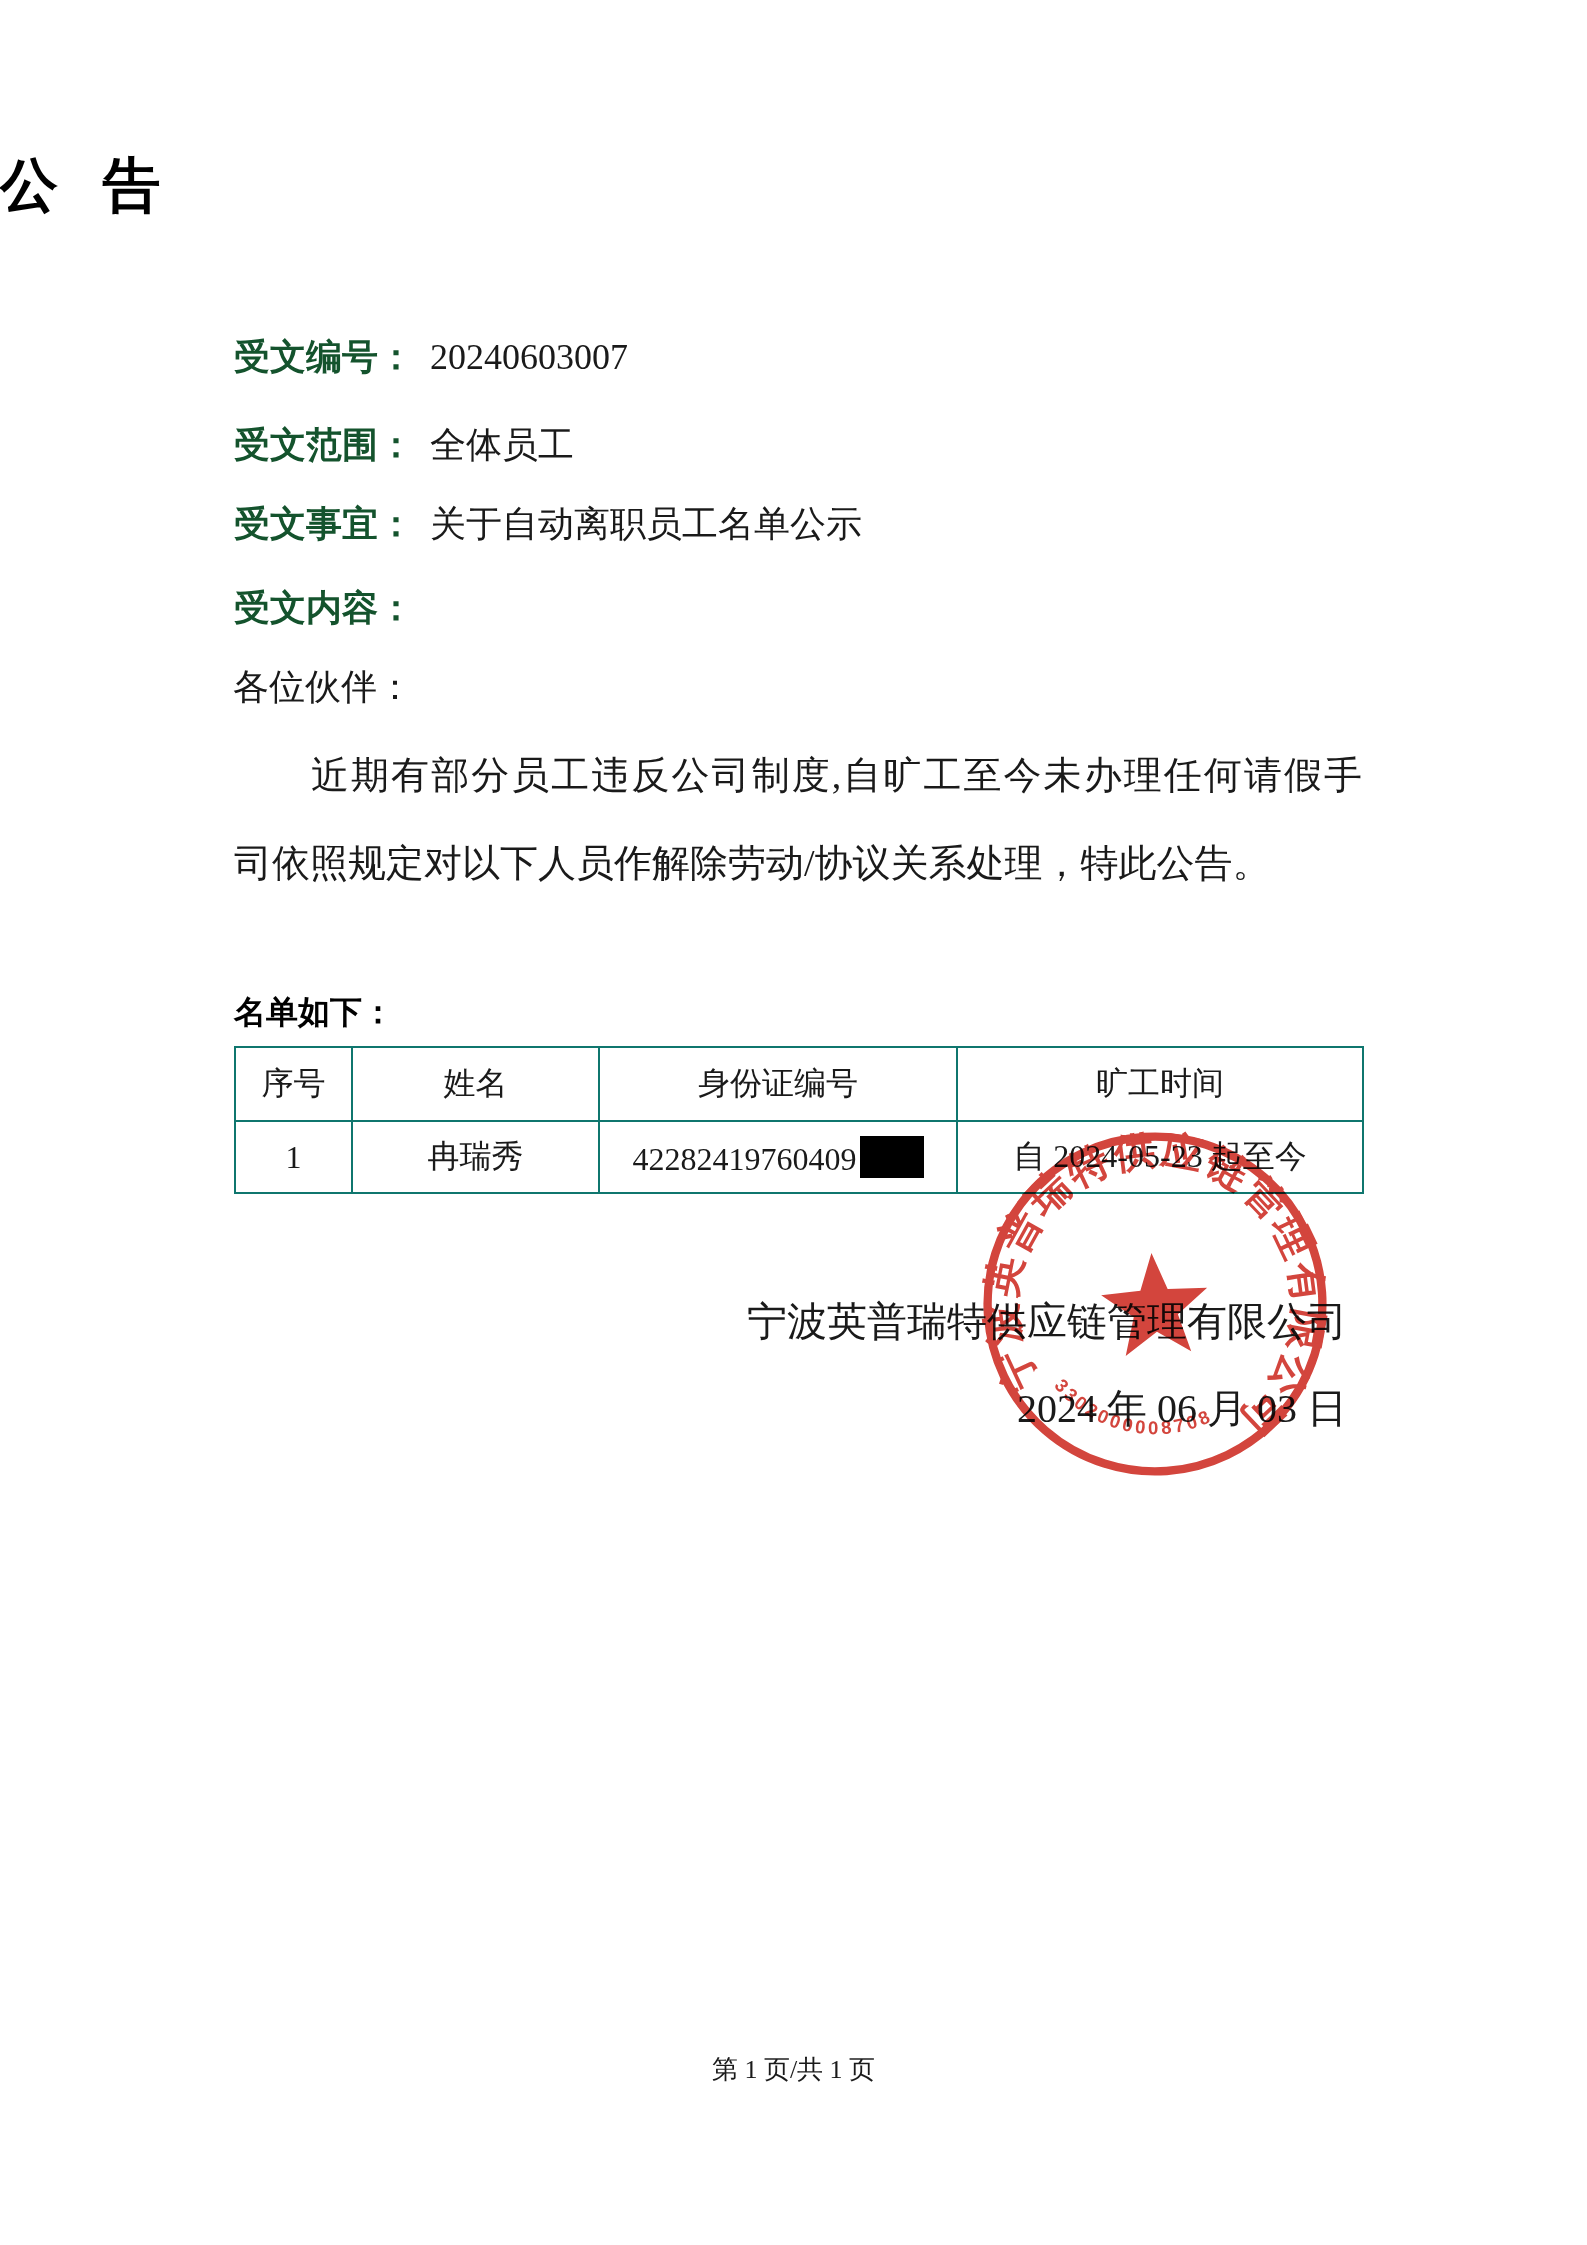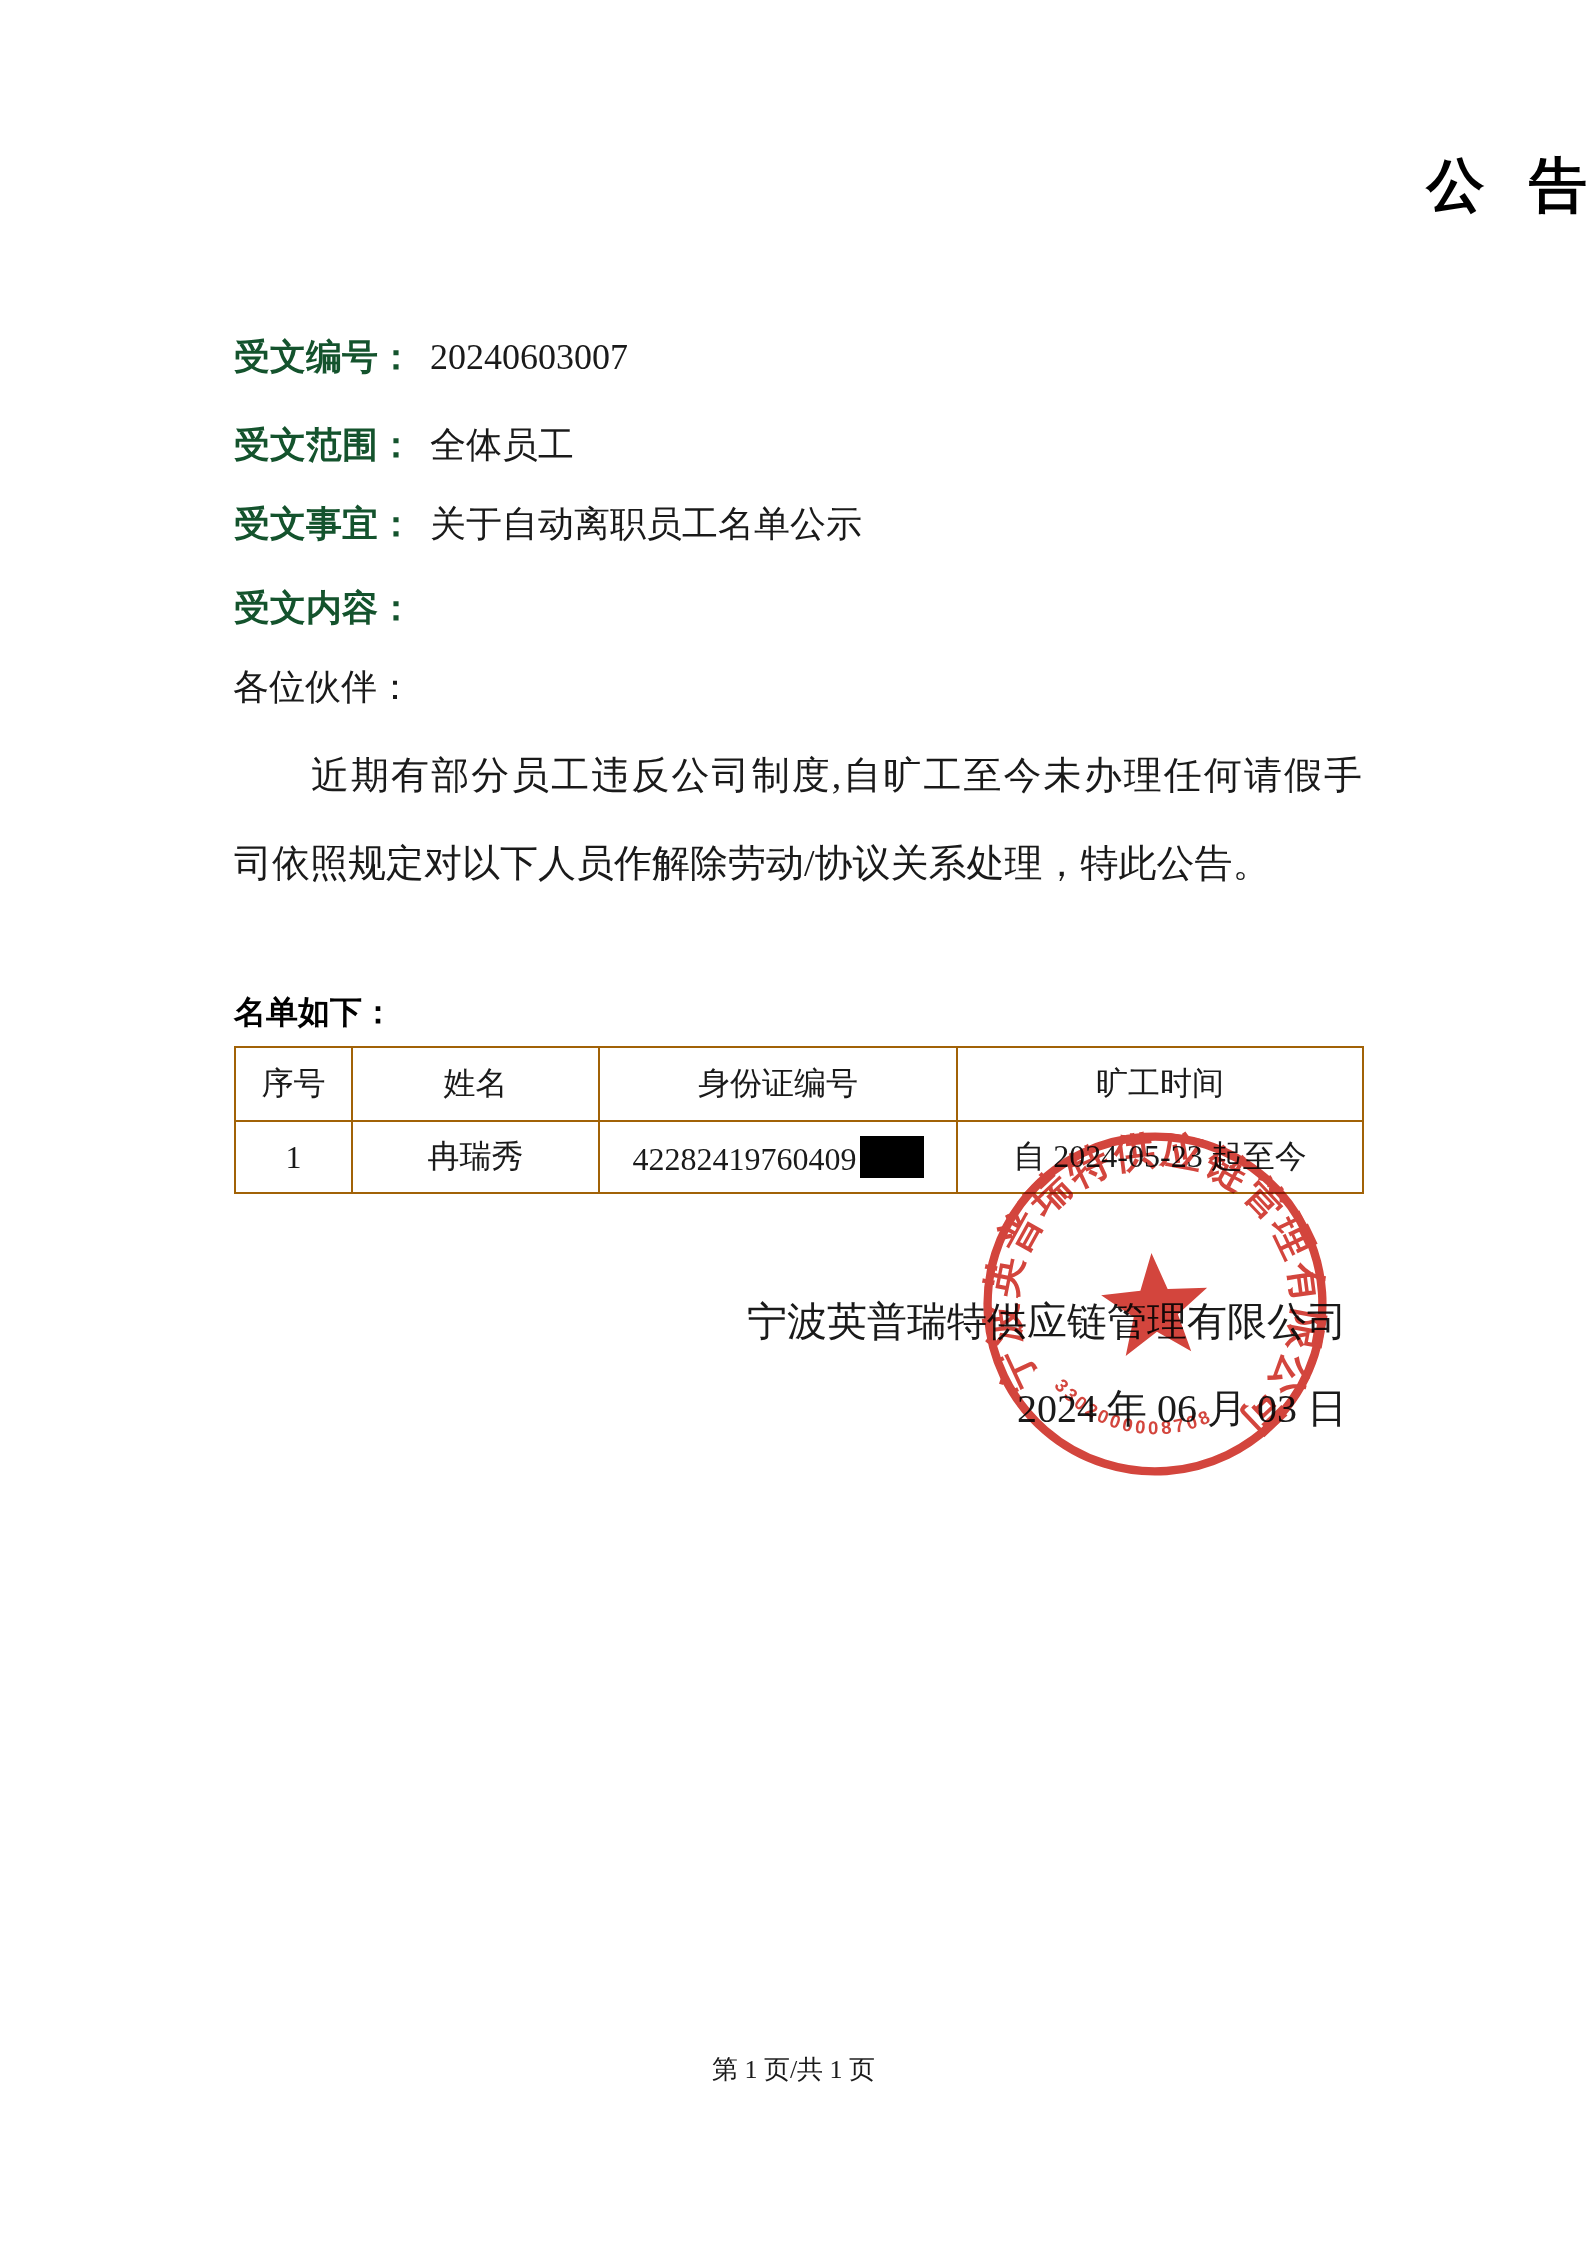--- a/index.html
+++ b/index.html
@@ -8,21 +8,21 @@
     width:1587px;height:2245px;
     margin:0 auto;
     background:#ffffff;
     outline:1px solid #e3e3e3;
     font-family:"Liberation Serif","DejaVu Serif",serif;
     color:#111;
     overflow:hidden;
   }
   .doc-title{
     position:absolute;left:0;top:148px;width:100%;
-    text-align:right;
+    text-align:left;
     font-size:58px;font-weight:bold;color:#000;
     word-spacing:30px;
     line-height:76px;
   }
   .meta-line{
     position:absolute;left:234px;width:1128px;
     font-size:36px;line-height:44px;white-space:nowrap;
   }
   .meta-label{font-weight:bold;color:#14532d;}
   .meta-value{font-weight:normal;color:#1a1a1a;margin-left:16px;}
@@ -43,21 +43,21 @@
   .para-line.last{text-align-last:left;white-space:normal;}
   .list-intro{
     position:absolute;left:234px;top:992px;
     font-size:32px;font-weight:bold;line-height:40px;color:#000;
   }
   table.absence{
     position:absolute;left:234px;top:1046px;
     width:1128px;border-collapse:collapse;table-layout:fixed;
   }
   table.absence td,table.absence th{
-    border:2px solid #a16207;
+    border:2px solid #0f766e;
     font-size:32px;font-weight:normal;color:#1a1a1a;
     text-align:center;vertical-align:middle;
     padding:0;overflow:hidden;
   }
   table.absence tr.hdr td{height:72px;}
   table.absence tr.data td{height:70px;}
   .id-redaction{
     display:inline-block;width:64px;height:42px;
     background:#000;vertical-align:-8px;margin-left:3px;
   }

